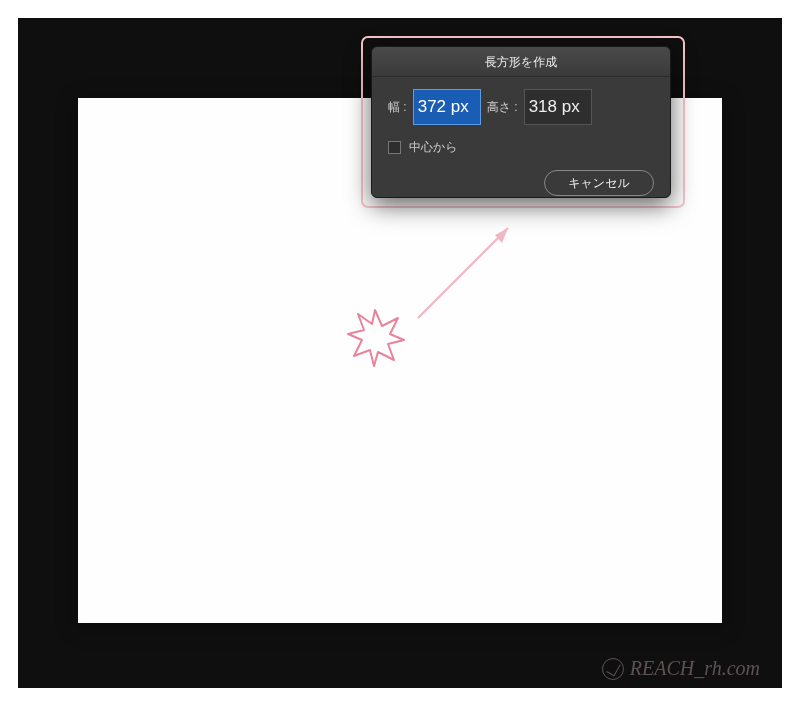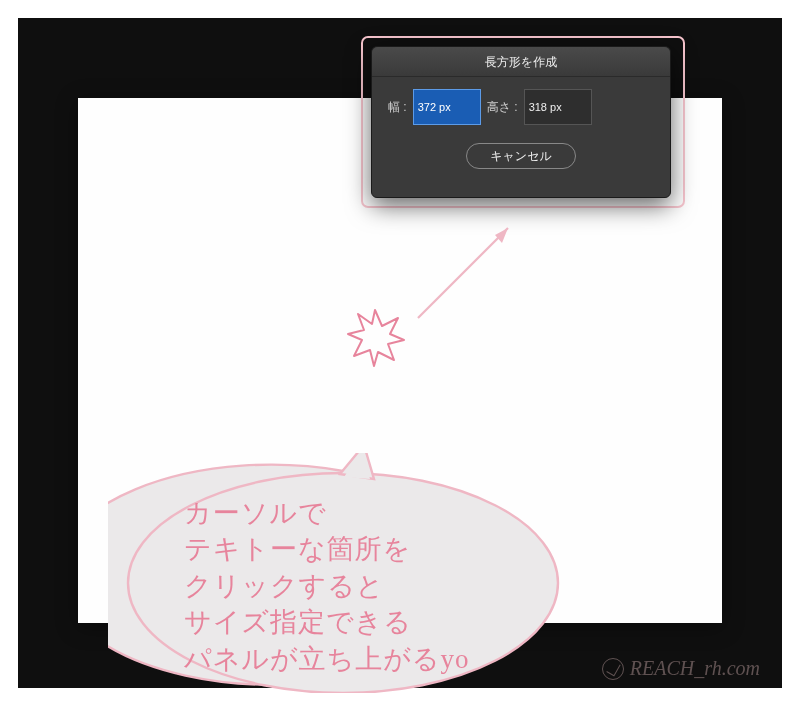--- a/index.html
+++ b/index.html
@@ -68,21 +68,21 @@
       gap: 6px;
       padding: 12px 16px 4px;
     }
     .dialog-row .lbl { white-space: nowrap; color:#ccc; font-size:12px; }
     .dialog-row input[type="text"] {
       width: 68px;
       height: 20px;
       background: #2e2e2e;
       border: 1px solid #555;
       color: #eee;
-      font-size: 11px;
+      font-size: 17px;
       padding: 17px 4px;
     }
     .dialog-row input.sel {
       background: #1a5db4;
       color: #fff;
       border: 1px solid #5c9be8;
     }
     .check-row {
       display: flex;
       align-items: center;
@@ -93,21 +93,21 @@
     }
     .checkbox {
       width: 13px; height: 13px;
       border: 1px solid #777;
       background: #2e2e2e;
       display: inline-block;
     }
     .btn-row {
       display: flex;
       gap: 10px;
-      justify-content: center;
+      justify-content: flex-end;
       padding: 14px 16px 0;
     }
     .btn {
       width: 110px;
       height: 26px;
       border-radius: 14px;
       border: 1px solid #888;
       background: #3a3a3a;
       color: #eee;
       font-size: 12px;
@@ -194,47 +194,37 @@
 
   <div class="dialog-wrap">
     <div class="dialog">
       <div class="dialog-title">長方形を作成</div>
       <div class="dialog-row">
         <span class="lbl">幅 :</span>
         <input type="text" class="sel" value="372 px" style="">
         <span class="lbl" style="">高さ :</span>
         <input type="text" value="318 px" style="">
       </div>
+      <div class="check-row">
+        <span class="checkbox"></span>
+        <span>中心から</span>
+      </div>
       <div class="btn-row">
         <div class="btn">キャンセル</div>
       </div>
     </div>
   </div>
 
   <svg class="arrow" viewBox="0 0 140 110">
     <line x1="15" y1="100" x2="105" y2="10" stroke="#efb7c4" stroke-width="2.2"></line>
     <polygon points="105,10 92,17 99,25" fill="#efb7c4"></polygon>
   </svg>
 
   <svg class="burst" viewBox="0 0 62 62">
     <polygon points="31,4 38,20 54,12 46,28 60,34 44,38 50,54 34,46 30,60 26,44 10,50 18,34 4,28 20,24 14,8 28,18" fill="none" stroke="#e7849c" stroke-width="2" stroke-linejoin="round"></polygon>
   </svg>
 
-  <div class="bubble">
-    <svg class="bg" viewBox="0 0 470 240">
-      <path d="M 235 18 L 258 0 L 262 24
-               A 215 110 0 1 1 235 18 Z" fill="#ebe9ea" stroke="#efb7c4" stroke-width="2.4"></path>
-      <ellipse cx="235" cy="130" rx="215" ry="110" fill="#ebe9ea" stroke="#efb7c4" stroke-width="2.4"></ellipse>
-      <polygon points="232,21 256,-8 266,26" fill="#ebe9ea" stroke="#efb7c4" stroke-width="2.4"></polygon>
-      <polygon points="236,24 254,-2 262,26" fill="#ebe9ea"></polygon>
-    </svg>
-    <div class="bubble-text">カーソルで
-テキトーな箇所を
-クリックすると
-サイズ指定できる
-パネルが立ち上がるyo</div>
-  </div>
 
   <div class="watermark">
     <span class="wicon"></span>
     <span>REACH_rh.com</span>
   </div>
 </div>
 
 </body></html>

